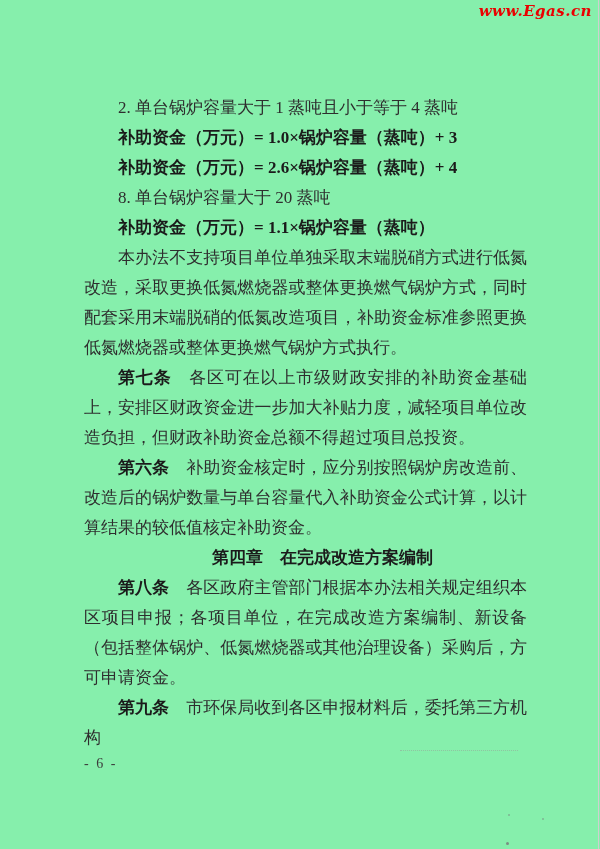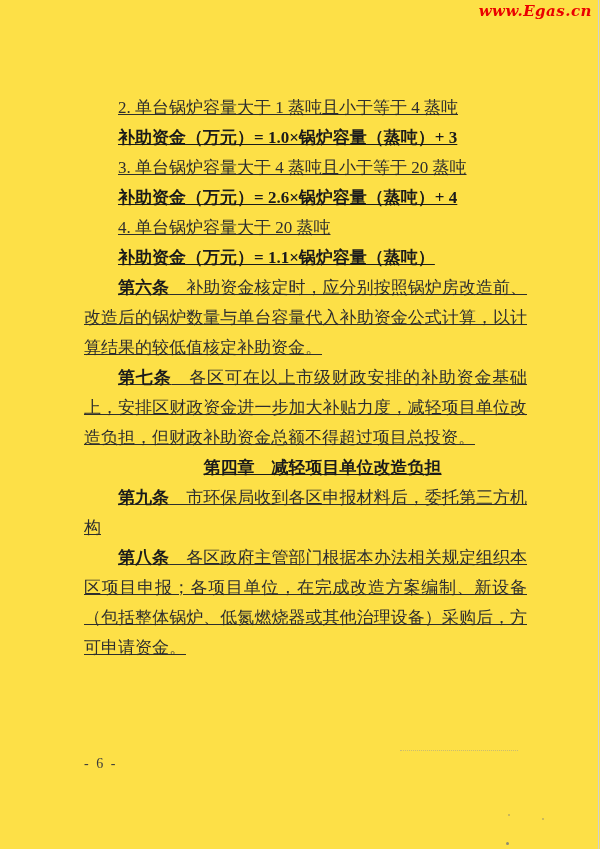--- a/index.html
+++ b/index.html
@@ -1,20 +1,20 @@
 <!DOCTYPE html>
 <html><head>
 <meta charset="utf-8">
 <style>
   html, body { margin: 0; padding: 0; background: #ffffff; }
   .page {
     position: relative;
     width: 600px;
     height: 849px;
-    background: #fde047;
+    background: #86efac;
     overflow: hidden;
     font-family: "Liberation Serif", "DejaVu Serif", serif;
     color: #2e2e2e;
   }
   .watermark {
     position: absolute;
     top: 2px;
     right: 8px;
     color: #ea0000;
     font-family: "DejaVu Serif", serif;
@@ -27,21 +27,21 @@
   .content {
     position: absolute;
     left: 84px;
     top: 93px;
     width: 443px;
     font-size: 17px;
     line-height: 30px;
     text-align: justify;
     text-justify: inter-ideograph;
   }
-  .content p { margin: 0; text-indent: 2em; text-decoration: underline; }
+  .content p { margin: 0; text-indent: 2em; }
   .formula { font-weight: bold; color: #1b1b1b; }
   .lead { font-weight: bold; color: #1b1b1b; }
   .chapter {
     margin: 0;
     text-indent: 0;
     text-align: center;
     font-weight: bold;
     font-size: 17px;
     line-height: 30px;
     color: #1b1b1b;
@@ -80,29 +80,29 @@
 </head>
 <body>
 
 <div class="page">
 
   <div class="watermark">www.Egas.cn</div>
 
   <div class="content">
     <p class="item">2. 单台锅炉容量大于 1 蒸吨且小于等于 4 蒸吨</p>
     <p class="formula">补助资金（万元）= 1.0×锅炉容量（蒸吨）+ 3</p>
-    <p class="item">3. 单台锅炉容量大于 4 蒸吨且小于等于 20 蒸吨</p>
     <p class="formula">补助资金（万元）= 2.6×锅炉容量（蒸吨）+ 4</p>
-    <p class="item">4. 单台锅炉容量大于 20 蒸吨</p>
+    <p class="item">8. 单台锅炉容量大于 20 蒸吨</p>
     <p class="formula">补助资金（万元）= 1.1×锅炉容量（蒸吨）</p>
+    <p class="body">本办法不支持项目单位单独采取末端脱硝方式进行低氮改造，采取更换低氮燃烧器或整体更换燃气锅炉方式，同时配套采用末端脱硝的低氮改造项目，补助资金标准参照更换低氮燃烧器或整体更换燃气锅炉方式执行。</p>
+    <p class="article"><span class="lead">第七条</span><span>　各区可在以上市级财政安排的补助资金基础上，安排区财政资金进一步加大补贴力度，减轻项目单位改造负担，但财政补助资金总额不得超过项目总投资。</span></p>
     <p class="article"><span class="lead">第六条</span><span>　补助资金核定时，应分别按照锅炉房改造前、改造后的锅炉数量与单台容量代入补助资金公式计算，以计算结果的较低值核定补助资金。</span></p>
-    <p class="article"><span class="lead">第七条</span><span>　各区可在以上市级财政安排的补助资金基础上，安排区财政资金进一步加大补贴力度，减轻项目单位改造负担，但财政补助资金总额不得超过项目总投资。</span></p>
-    <p class="chapter">第四章　减轻项目单位改造负担</p>
+    <p class="chapter">第四章　在完成改造方案编制</p>
+    <p class="article"><span class="lead">第八条</span><span>　各区政府主管部门根据本办法相关规定组织本区项目申报；各项目单位，在完成改造方案编制、新设备（包括整体锅炉、低氮燃烧器或其他治理设备）采购后，方可申请资金。</span></p>
     <p class="article"><span class="lead">第九条</span><span>　市环保局收到各区申报材料后，委托第三方机构</span></p>
-    <p class="article"><span class="lead">第八条</span><span>　各区政府主管部门根据本办法相关规定组织本区项目申报；各项目单位，在完成改造方案编制、新设备（包括整体锅炉、低氮燃烧器或其他治理设备）采购后，方可申请资金。</span></p>
   </div>
 
   <div class="page-number">- 6 -</div>
 
   <div class="edge-line"></div>
   <div class="streak"></div>
   <div class="speck s1"></div>
   <div class="speck s2"></div>
   <div class="speck s3"></div>
 

